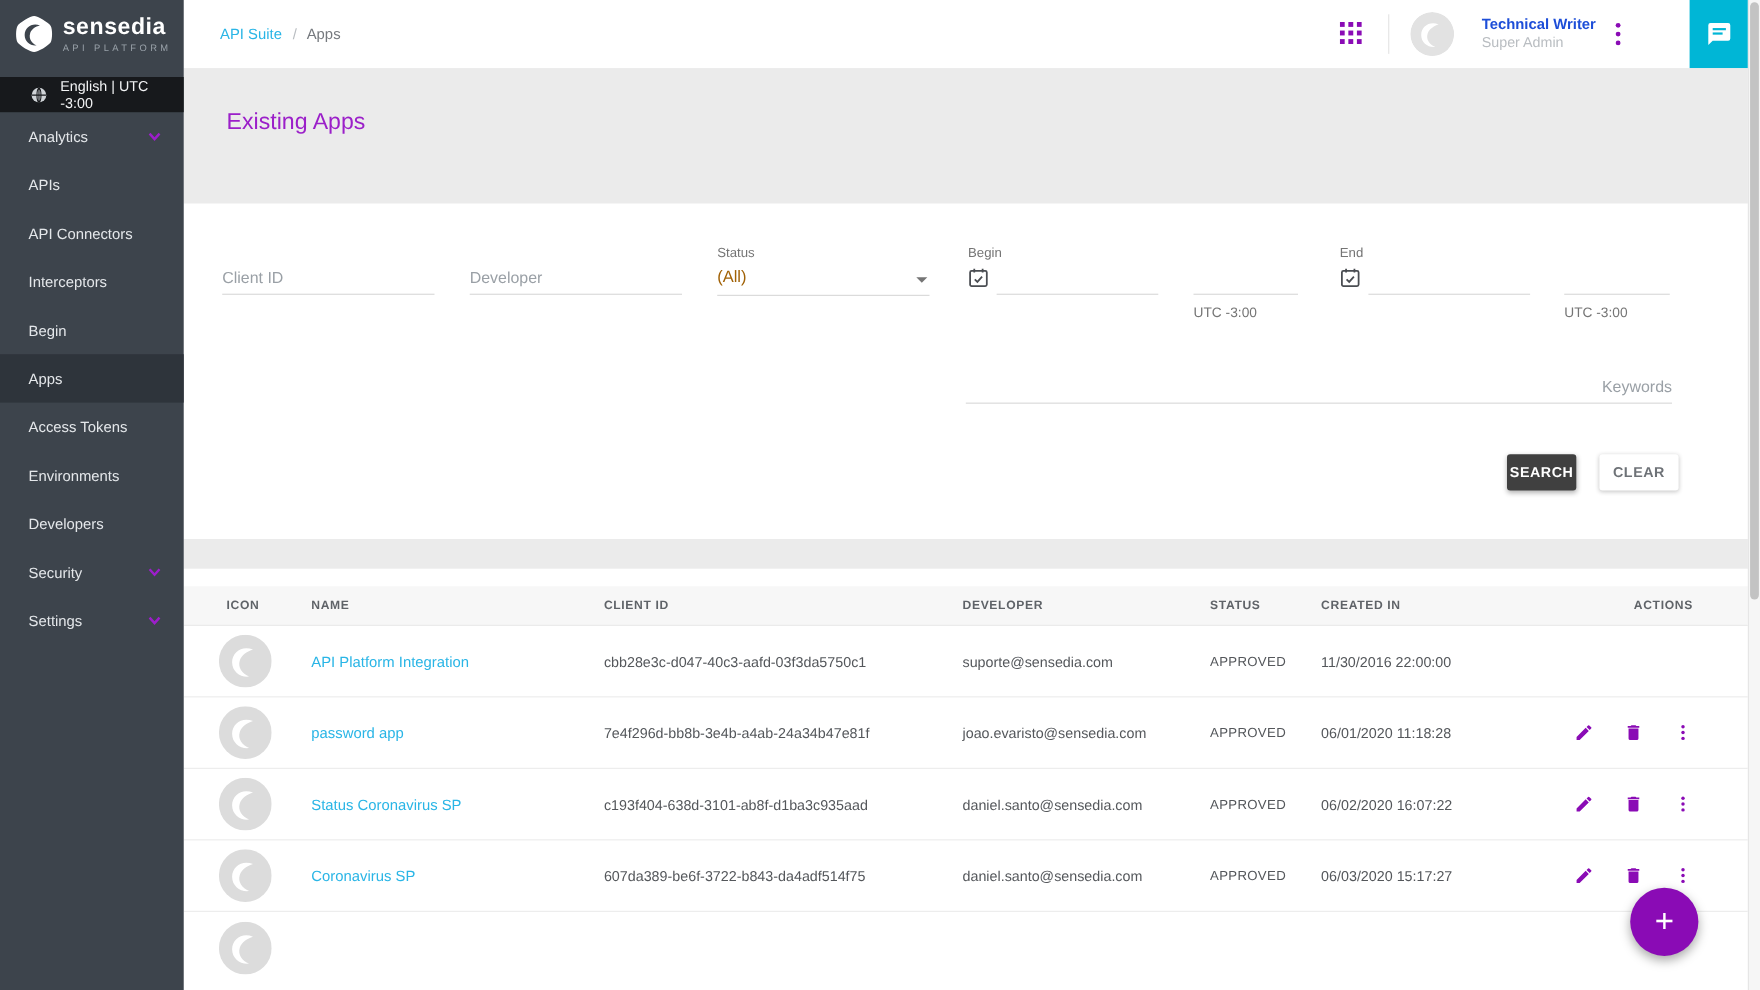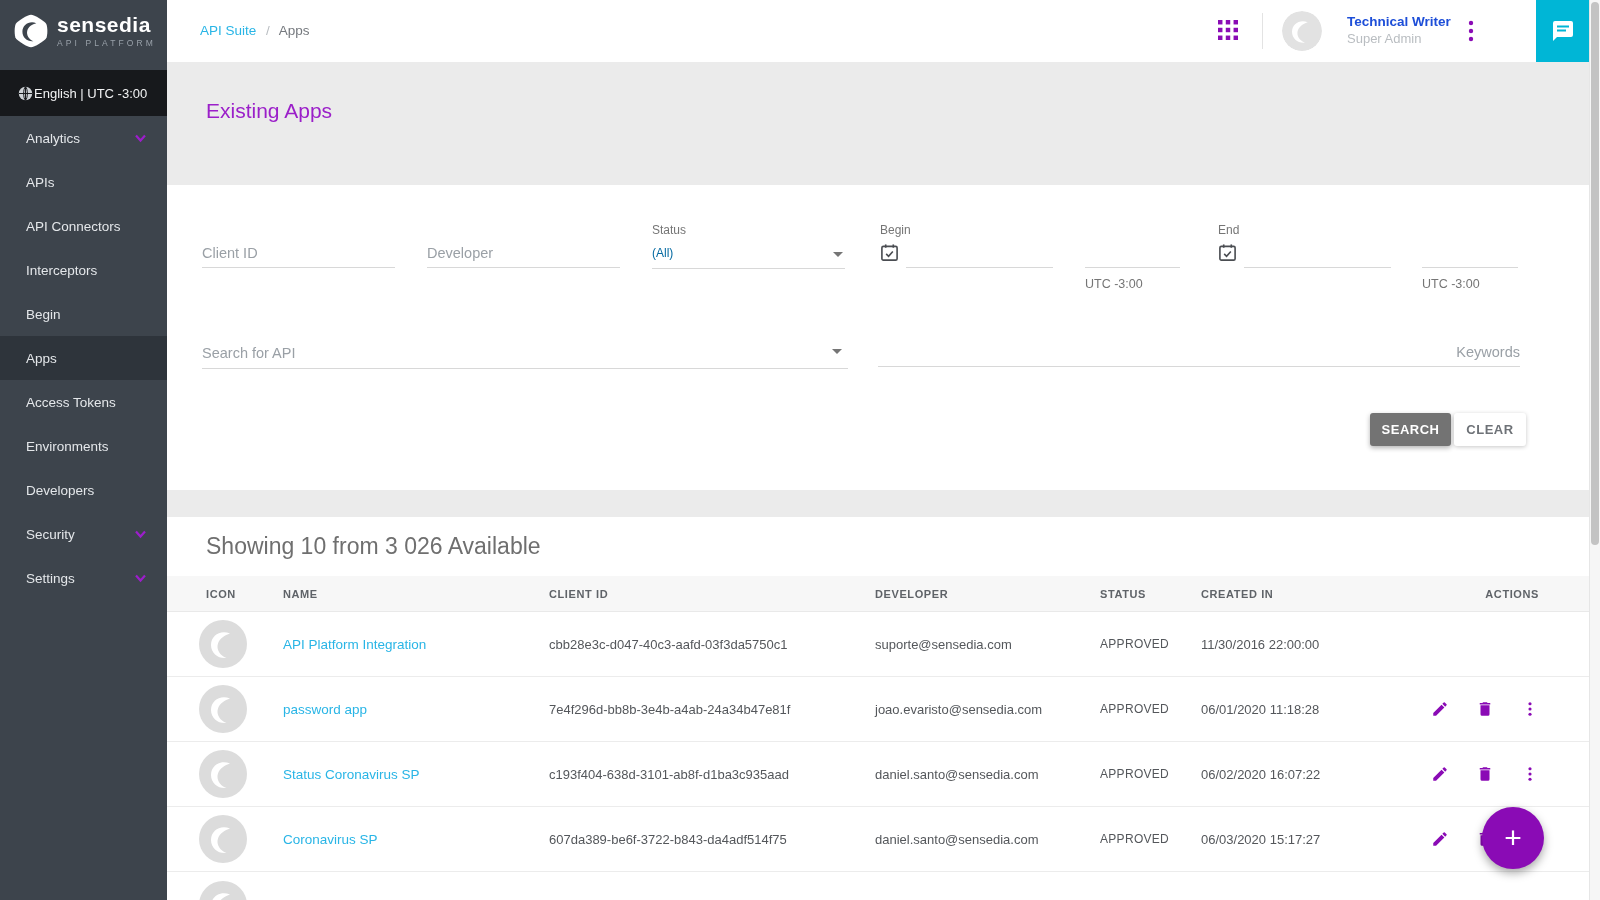--- a/index.html
+++ b/index.html
@@ -4,21 +4,21 @@
 <style>
   * { box-sizing: border-box; margin: 0; padding: 0; }
   html,body { width:1600px; height:900px; overflow:hidden; background:#ebebeb;
               font-family:"Liberation Sans", sans-serif; }
 
   
   .sidebar { position:absolute; left:0; top:0; width:167px; height:900px; background:#3d444c; z-index:5; }
   .logo-block { height:62px; display:flex; align-items:center; padding-left:13px; gap:8px; }
   .logo-text .brand { color:#fff; font-size:21px; font-weight:bold; letter-spacing:.5px; line-height:21px; }
   .logo-text .tagline { color:#99a1a9; font-size:8.5px; letter-spacing:3.1px; margin-top:3px; }
-  .locale-bar { margin-top:8px; height:46px; background:#17191c; display:flex; align-items:center; padding-left:17px; gap:0; }
+  .locale-bar { margin-top:8px; height:32px; background:#17191c; display:flex; align-items:center; padding-left:27px; gap:11px; }
   .locale-bar span { color:#f2f3f4; font-size:13px; }
   .nav-item { height:44px; display:flex; align-items:center; padding:0 20px 0 26px; cursor:pointer; }
   .nav-item .nav-label { color:#e4e7ea; font-size:13.5px; }
   .nav-item.active { background:#2e343b; }
   .nav-item .chev { margin-left:auto; }
 
   
   .main { position:absolute; left:167px; top:0; right:11px; height:900px; background:#ebebeb; }
 
   .topbar { position:relative; height:62px; background:#fff; }
@@ -44,38 +44,38 @@
   .filter-card { position:absolute; top:185px; left:0; right:0; height:305px; background:#fff; }
   .u-input { border:none; outline:none; border-bottom:1px solid #d8d8d8; background:transparent;
              height:30px; font-size:14.5px; color:#3c4043; font-family:"Liberation Sans",sans-serif; }
   .u-input::placeholder { color:#9aa0a6; }
   .f-label { position:absolute; font-size:12px; color:#757575; }
   .f-caption { position:absolute; font-size:12.5px; color:#757575; }
   .client-input { position:absolute; left:35px; top:53px; width:193px; }
   .dev-input { position:absolute; left:260px; top:53px; width:193px; }
   .status-select { position:absolute; left:485px; top:58px; width:193px; height:26px;
                    border-bottom:1px solid #d8d8d8; cursor:pointer; }
-  .status-select .sel-value { font-size:12px; color:#0369a1; }
+  .status-select .sel-value { font-size:15px; color:#a16207; }
   .caret { position:absolute; right:2px; top:9px; width:0; height:0;
            border-left:5px solid transparent; border-right:5px solid transparent; border-top:5px solid #757575; }
   .cal-icon { position:absolute; top:58px; cursor:pointer; }
   .begin-cal { left:713px; }
   .end-cal { left:1051px; }
   .begin-date { position:absolute; left:739px; top:53px; width:147px; }
   .end-date { position:absolute; left:1077px; top:53px; width:147px; }
   .begin-time { position:absolute; left:918px; top:53px; width:95px; }
   .end-time { position:absolute; left:1255px; top:53px; width:96px; }
   .api-select { position:absolute; left:35px; top:150px; width:646px; height:34px;
                 border-bottom:1px solid #d8d8d8; cursor:pointer; }
   .api-select .ph { position:absolute; left:0; top:10px; font-size:14.5px; color:#9aa0a6; }
   .api-select .caret { top:14px; right:6px; }
   .keywords-input { position:absolute; left:711px; top:152px; width:642px;text-align:right; }
   .btn { position:absolute; top:228px; height:33px; border:none; border-radius:3px; font-size:13px;
          font-weight:bold; letter-spacing:.5px; cursor:pointer; font-family:"Liberation Sans",sans-serif; }
-  .btn-search { left:1203px; width:81px; background:#737373; color:#fff; box-shadow:0 2px 5px rgba(0,0,0,.3); }
+  .btn-search { left:1203px; width:63px; background:#404040; color:#fff; box-shadow:0 2px 5px rgba(0,0,0,.3); }
   .btn-clear { left:1287px; width:72px; background:#fff; color:#6e7277; box-shadow:0 1px 4px rgba(0,0,0,.22); }
 
   
   .results { position:absolute; top:517px; left:0; right:0; bottom:0; background:#fff; overflow:hidden; }
   .summary { margin:16px 0 0 39px; font-size:23px; color:#6f6f6f; font-weight:400; }
   .tgrid { display:grid; grid-template-columns:77px 266px 326px 225px 101px 226px 1fr;
            align-items:center; padding:0 50px 0 39px; }
   .thead { height:36px; margin-top:16px; background:#f7f7f7; border-bottom:1px solid #e9e9e9; }
   .thead > div { font-size:11px; font-weight:bold; letter-spacing:.6px; color:#5f6368; }
   .thead .h-actions { text-align:right; }
@@ -266,32 +266,27 @@
     <svg class="cal-icon end-cal" width="19" height="19" viewBox="0 0 20 20">
       <rect x="2" y="3.5" width="16" height="14.5" rx="1.5" fill="none" stroke="#4a4d52" stroke-width="1.7"></rect>
       <line x1="6" y1="1.5" x2="6" y2="5" stroke="#4a4d52" stroke-width="1.7"></line>
       <line x1="14" y1="1.5" x2="14" y2="5" stroke="#4a4d52" stroke-width="1.7"></line>
       <path d="M6.5 11.5 l2.5 2.5 4.5-5" fill="none" stroke="#4a4d52" stroke-width="1.7"></path>
     </svg>
     <input class="u-input end-date" type="text" style="">
     <input class="u-input end-time" type="text" style="">
     <span class="f-caption" style="left:1255px; top:92px;">UTC -3:00</span>
 
-    <div class="api-select">
-      <span class="ph">Search for API</span>
-      <span class="caret"></span>
-    </div>
     <input class="u-input keywords-input" type="text" placeholder="Keywords" style="">
 
     <button class="btn btn-search">SEARCH</button>
     <button class="btn btn-clear">CLEAR</button>
   </div>
 
   <div class="results">
-    <div class="summary">Showing 10 from 3 026 Available</div>
 
     <div class="tgrid thead">
       <div>ICON</div>
       <div>NAME</div>
       <div>CLIENT ID</div>
       <div>DEVELOPER</div>
       <div>STATUS</div>
       <div>CREATED IN</div>
       <div class="h-actions">ACTIONS</div>
     </div>

